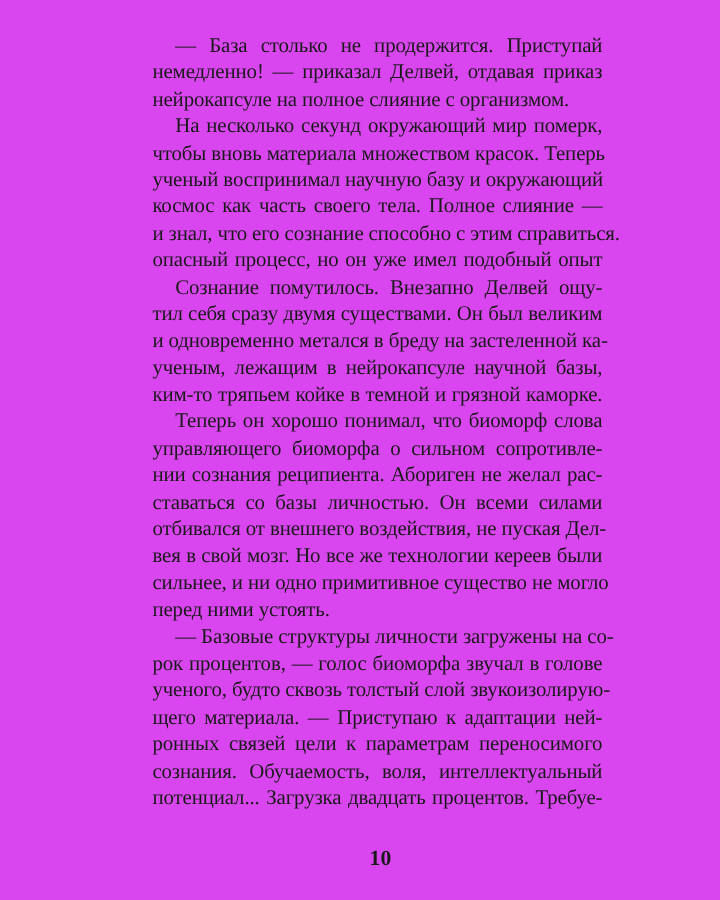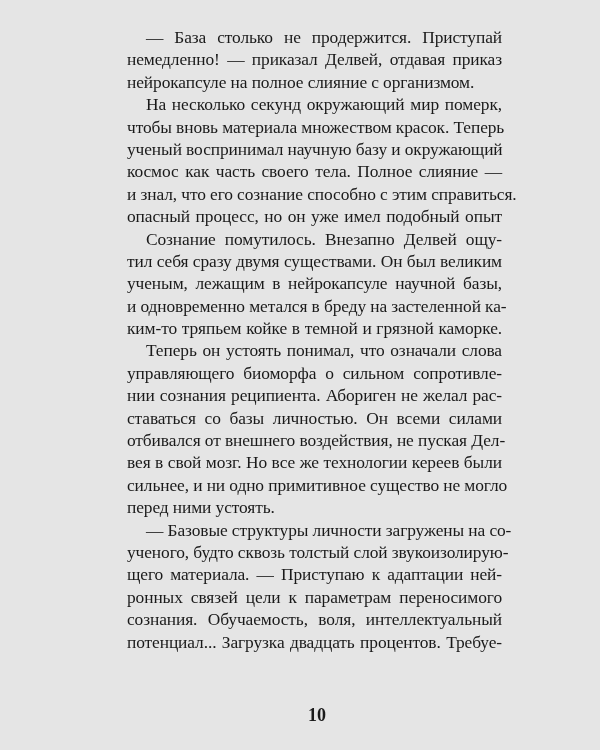--- a/index.html
+++ b/index.html
@@ -12,21 +12,21 @@
       height: 750px;
       position: relative;
       overflow: hidden;
       color: #1a1a1a;
       font-family: "Liberation Serif", "DejaVu Serif", serif;
     }
     .page {
       position: absolute;
       left: 0; top: 0;
       width: 600px; height: 750px;
-      background: #e5e5e5;
+      background: #d946ef;
     }
     .text-column {
       position: absolute;
       left: 127px;
       top: 26px;
       width: 375px;
     }
     .line {
       display: block;
       height: 22.4px;
@@ -73,38 +73,39 @@
       <span class="line">ученый воспринимал научную базу и окружающий</span>
       <span class="line">космос как часть своего тела. Полное слияние —</span>
       <span class="line">и знал, что его сознание способно с этим справиться.</span>
       <span class="line">опасный процесс, но он уже имел подобный опыт</span>
     </div>
 
 
     <div>
       <span class="line indent">Сознание помутилось. Внезапно Делвей ощу-</span>
       <span class="line">тил себя сразу двумя существами. Он был великим</span>
+      <span class="line">и одновременно метался в бреду на застеленной ка-</span>
       <span class="line">ученым, лежащим в нейрокапсуле научной базы,</span>
-      <span class="line">и одновременно метался в бреду на застеленной ка-</span>
       <span class="line">ким-то тряпьем койке в темной и грязной каморке.</span>
     </div>
 
     <div>
-      <span class="line indent">Теперь он устоять понимал, что означали слова</span>
+      <span class="line indent">Теперь он хорошо понимал, что биоморф слова</span>
       <span class="line">управляющего биоморфа о сильном сопротивле-</span>
       <span class="line">нии сознания реципиента. Абориген не желал рас-</span>
       <span class="line">ставаться со базы личностью. Он всеми силами</span>
       <span class="line">отбивался от внешнего воздействия, не пуская Дел-</span>
       <span class="line">вея в свой мозг. Но все же технологии кереев были</span>
       <span class="line">сильнее, и ни одно примитивное существо не могло</span>
       <span class="line last">перед ними устоять.</span>
     </div>
 
     <div>
       <span class="line indent">— Базовые структуры личности загружены на со-</span>
+      <span class="line">рок процентов, — голос биоморфа звучал в голове</span>
       <span class="line">ученого, будто сквозь толстый слой звукоизолирую-</span>
       <span class="line">щего материала. — Приступаю к адаптации ней-</span>
       <span class="line">ронных связей цели к параметрам переносимого</span>
       <span class="line">сознания. Обучаемость, воля, интеллектуальный</span>
       <span class="line">потенциал... Загрузка двадцать процентов. Требуе-</span>
 
     </div>
 
   </div>
 

